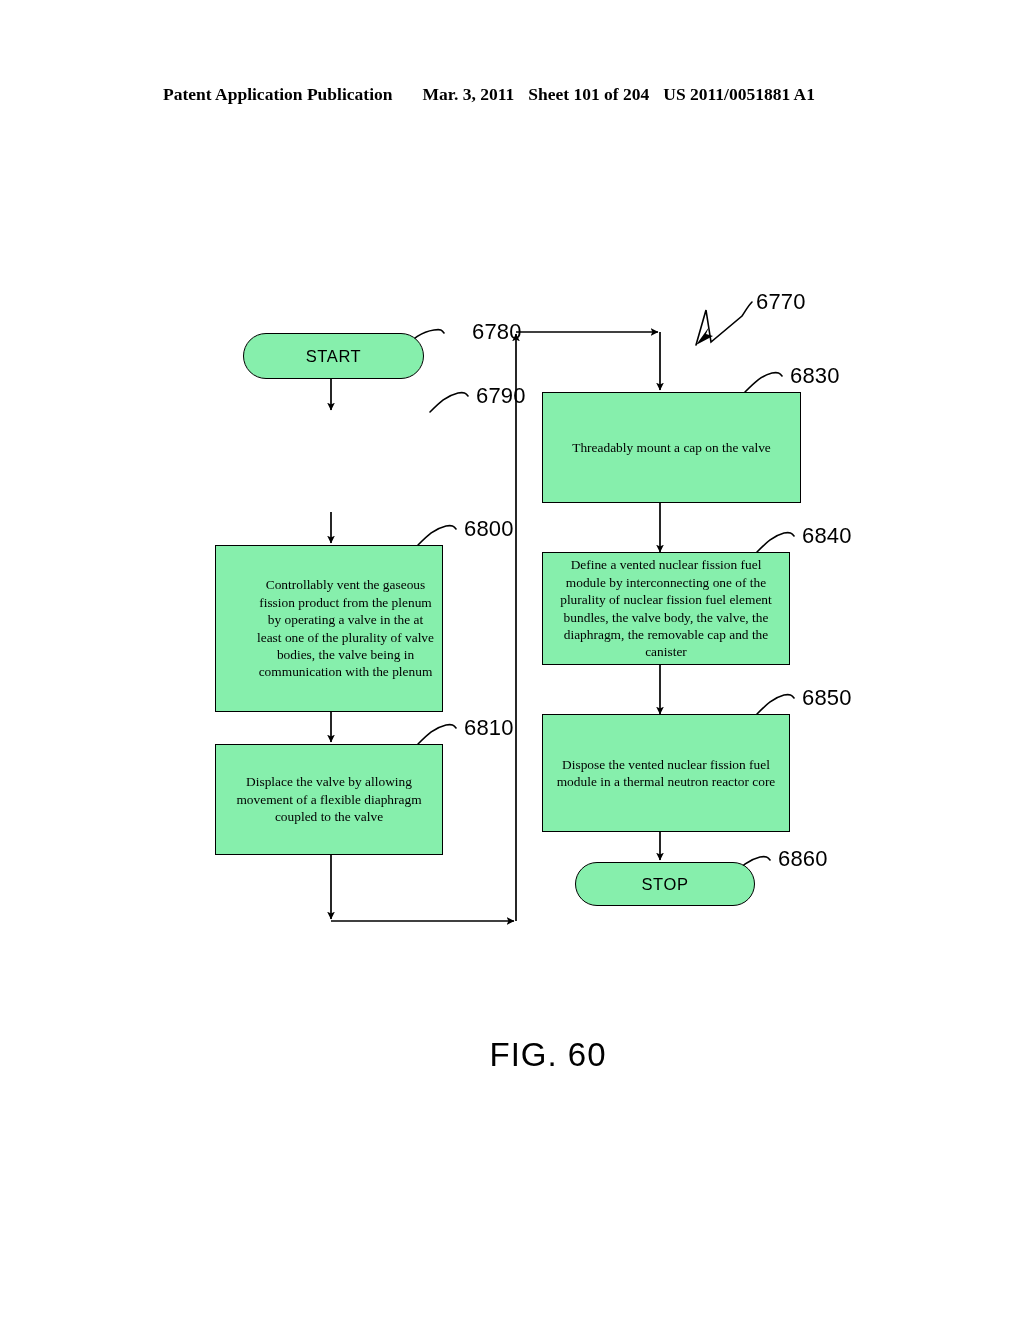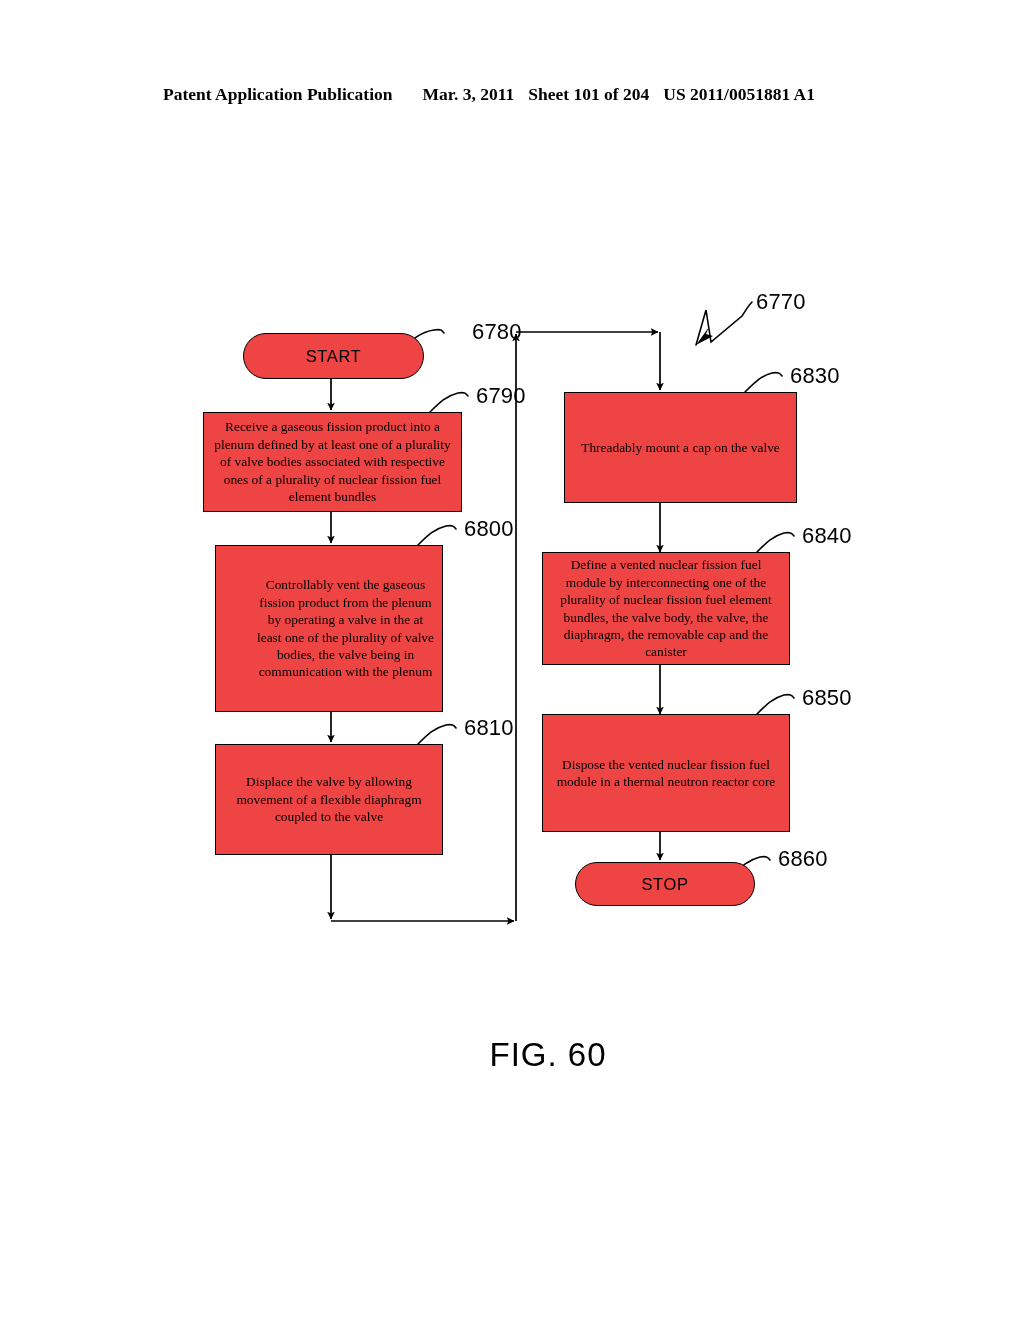--- a/index.html
+++ b/index.html
@@ -49,21 +49,21 @@
     width: 1024px;
     height: 1320px;
     pointer-events: none;
   }
 
   
   .node {
     position: absolute;
     box-sizing: border-box;
     border: 1.6px solid #000;
-    background: #ef4444;
+    background: #86efac;
     display: flex;
     align-items: center;
     justify-content: center;
     text-align: center;
   }
   .node.process {
     font-family: "Liberation Serif", serif;
     font-size: 13.4px;
     line-height: 1.30;
     padding: 4px 7px;
@@ -162,36 +162,33 @@
     <g fill="#000">
       <path d="M696,345 L713,336 L706,334 L709,327 Z"></path>
     </g>
   </svg>
 
   <div class="node terminator" style="left:243px; top:333px; width:181px; height:46px;">
     <span class="node-text">START</span>
   </div>
   <div class="ref-label" style="left:472px; top:319px;">6780</div>
 
-  <div class="node process" style="left:203px; top:412px; width:259px; height:100px;">
-    <span class="node-text">Receive a gaseous fission product into a plenum defined by at least one of a plurality of valve bodies associated with respective ones of a plurality of nuclear fission fuel element bundles</span>
-  </div>
   <div class="ref-label" style="left:476px; top:383px;">6790</div>
 
   <div class="node process" style="left:215px; top:545px; width:228px; height:167px;padding-left:40px;">
     <span class="node-text">Controllably vent the gaseous fission product from the plenum by operating a valve in the at least one of the plurality of valve bodies, the valve being in communication with the plenum</span>
   </div>
   <div class="ref-label" style="left:464px; top:516px;">6800</div>
 
   <div class="node process" style="left:215px; top:744px; width:228px; height:111px;">
     <span class="node-text">Displace the valve by allowing movement of a flexible diaphragm coupled to the valve</span>
   </div>
   <div class="ref-label" style="left:464px; top:715px;">6810</div>
 
-  <div class="node process" style="left:564px; top:392px; width:233px; height:111px;">
+  <div class="node process" style="left:542px; top:392px; width:259px; height:111px;">
     <span class="node-text">Threadably mount a cap on the valve</span>
   </div>
   <div class="ref-label" style="left:790px; top:363px;">6830</div>
 
   <div class="node process" style="left:542px; top:552px; width:248px; height:113px;">
     <span class="node-text">Define a vented nuclear fission fuel module by interconnecting one of the plurality of nuclear fission fuel element bundles, the valve body, the valve, the diaphragm, the removable cap and the canister</span>
   </div>
   <div class="ref-label" style="left:802px; top:523px;">6840</div>
 
   <div class="node process" style="left:542px; top:714px; width:248px; height:118px;">

